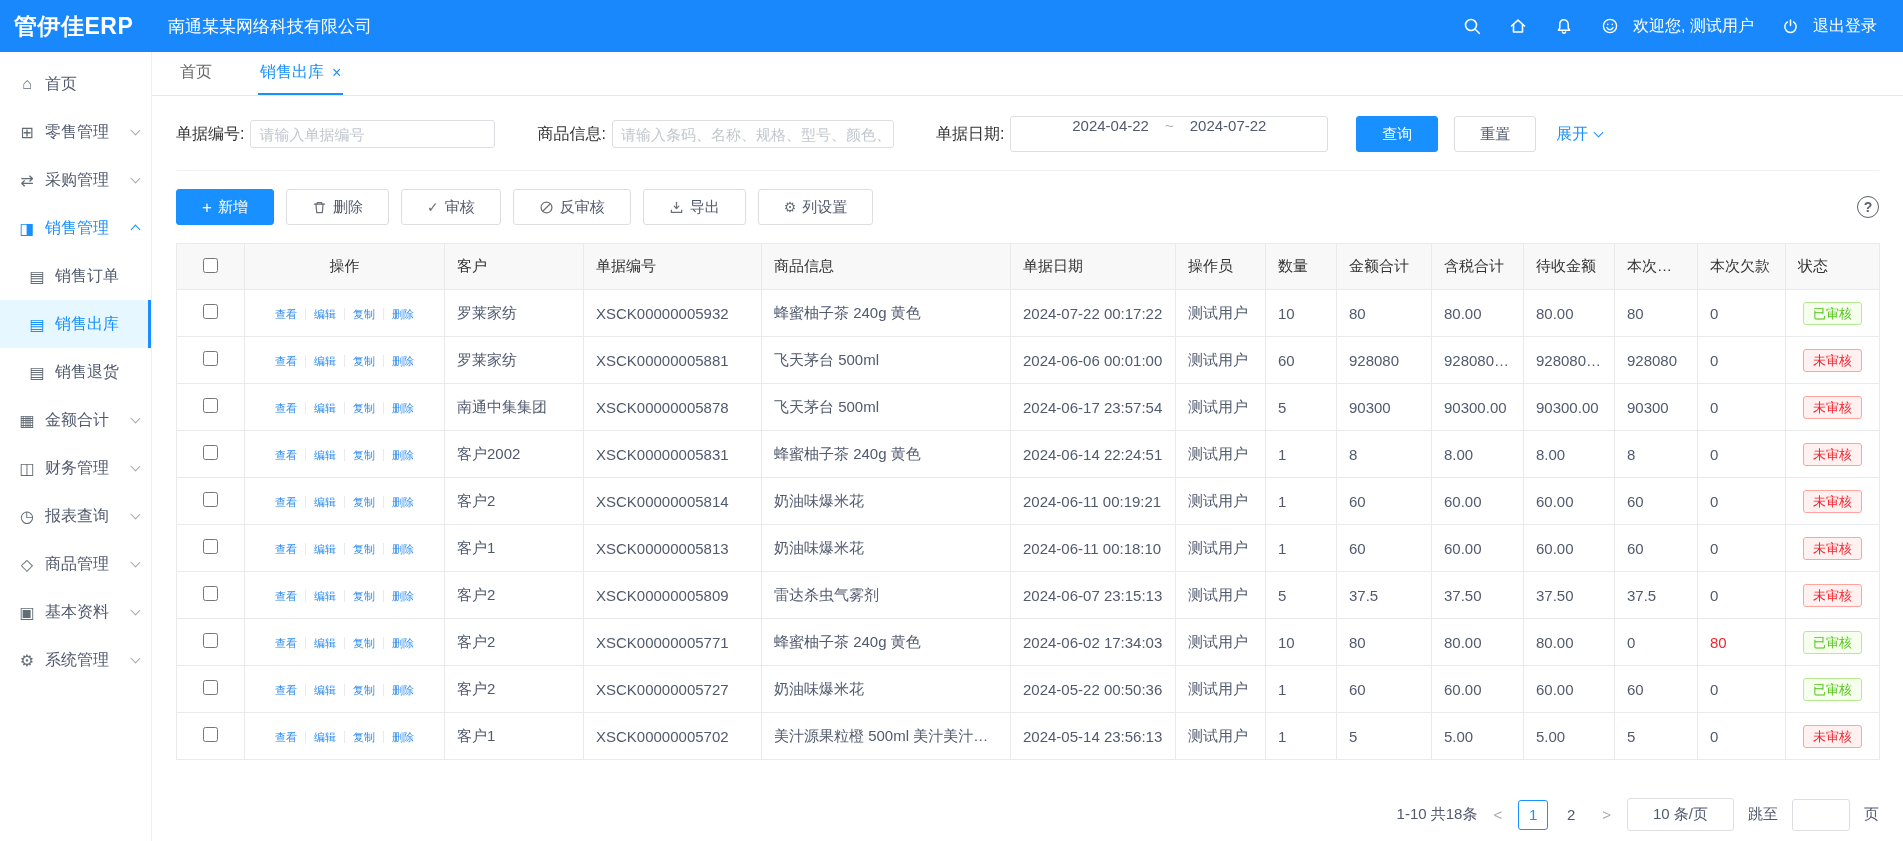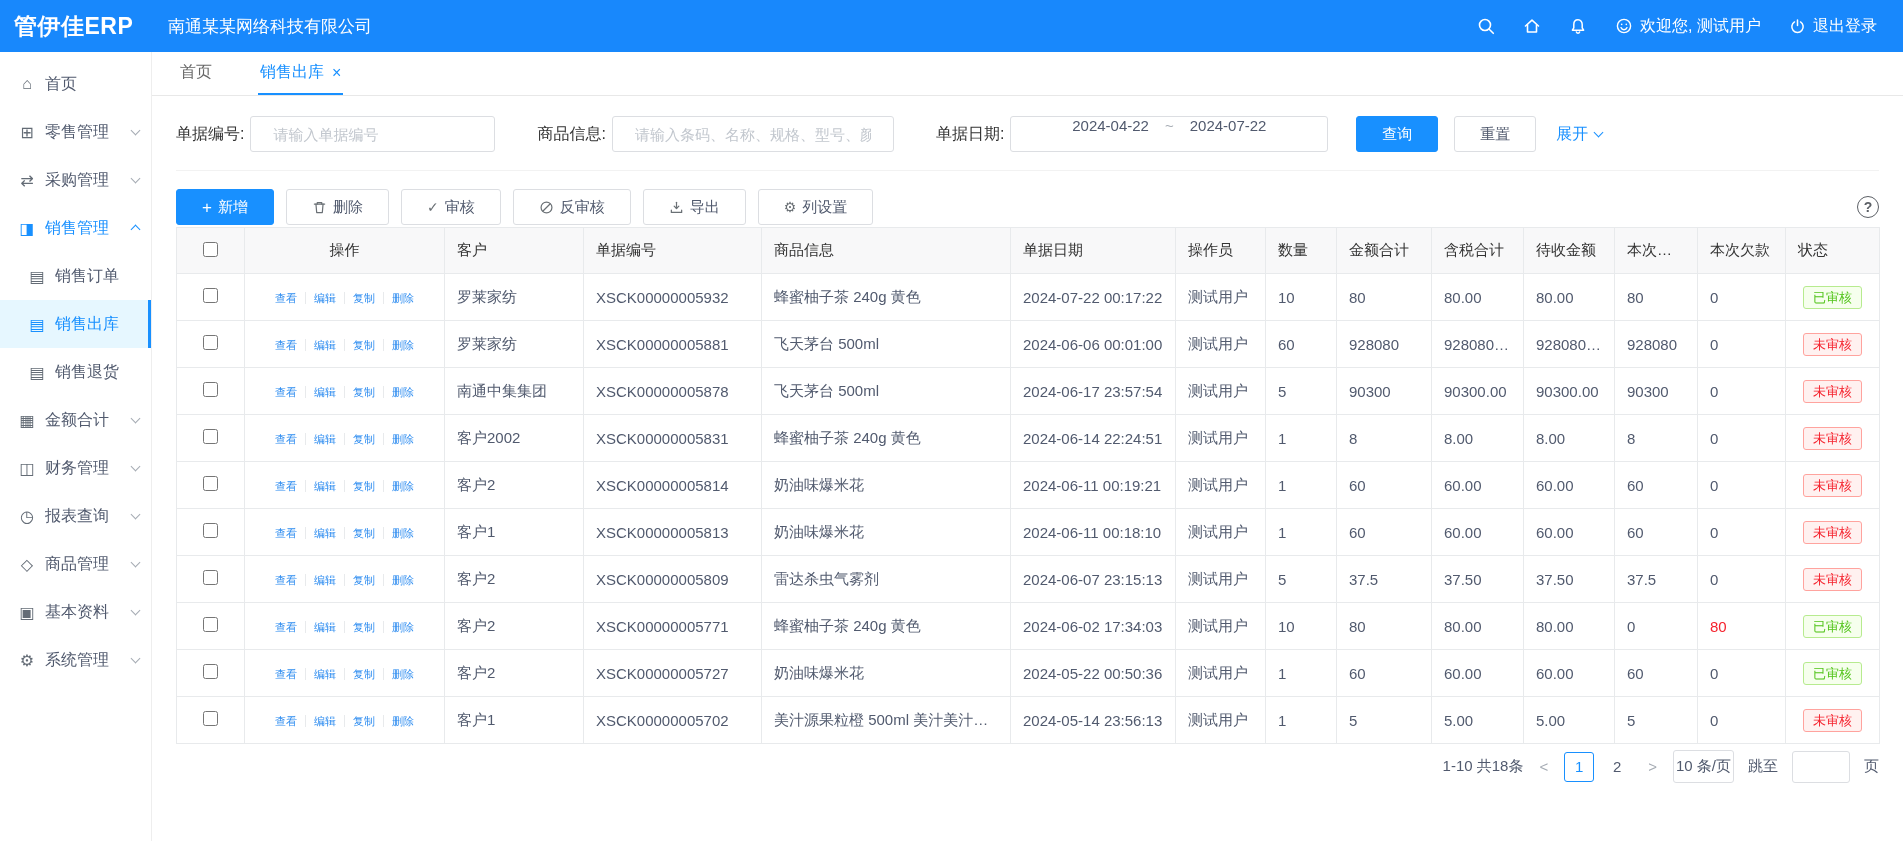--- a/index.html
+++ b/index.html
@@ -8,21 +8,21 @@
   a{text-decoration:none;cursor:pointer}
   button{font-family:inherit;cursor:pointer}
   input{font-family:inherit;outline:none}
 
   
   .topbar{height:52px;background:#1888fc;display:flex;align-items:center;color:#fff}
   .logo{width:152px;flex:0 0 152px;font-size:23px;font-weight:bold;padding-left:14px;letter-spacing:.5px}
   .company{font-size:17px;margin-left:16px}
   .topbar-right{margin-left:auto;display:flex;align-items:center;gap:28px;padding-right:26px;font-size:16px}
   .hicon{display:inline-flex;align-items:center;cursor:pointer}
-  .hgroup{display:inline-flex;align-items:center;gap:7px;cursor:pointer}
+  .hgroup{display:inline-flex;align-items:center;gap:14px;cursor:pointer}
 
   
   .layout{display:flex;height:789px}
   .sidebar{width:152px;flex:0 0 152px;border-right:1px solid #eeeeee;padding-top:8px;background:#fff}
   .menu-item{height:48px;display:flex;align-items:center;padding:0 12px 0 16px;font-size:16px;color:#515a6e;cursor:pointer;position:relative;white-space:nowrap}
   .menu-item .mi-icon{width:22px;margin-right:7px;font-size:16px;color:#646c76;flex:0 0 22px;text-align:center}
   .menu-item .mi-label{flex:0 1 auto}
   .menu-item .chev{margin-left:auto}
   .menu-item.sub{padding-left:26px}
   .menu-item.active{background:#e6f7ff;color:#1890ff}
@@ -40,60 +40,60 @@
   .tab.active{color:#1890ff;border-bottom-color:#1890ff}
   .tab-close{margin-left:8px;font-size:16px;line-height:1}
 
   .content{padding:0 24px;flex:1;display:flex;flex-direction:column}
 
   
   .filters{display:flex;align-items:center;padding:20px 0 18px;border-bottom:1px solid #f2f2f2;font-size:16px}
   .fgroup{display:flex;align-items:center;gap:6px}
   .fgroup + .fgroup{margin-left:42px}
   .fgroup label{color:#333;white-space:nowrap}
-  .finput{height:36px;border:1px solid #dcdee2;border-radius:3px;padding:0 22px;font-size:15px;color:#515a6e}
+  .finput{height:28px;border:1px solid #dcdee2;border-radius:3px;padding:0 8px;font-size:15px;color:#515a6e}
   .finput::placeholder{color:#c2c7ce}
   .finput.doc-no{width:245px}
   .finput.product{width:282px}
   .daterange{width:318px;height:36px;border:1px solid #dcdee2;border-radius:3px;display:flex;align-items:flex-start;justify-content:center;gap:16px;font-size:15px;color:#515a6e;cursor:pointer}
   .daterange .sep{color:#a5abb3}
   .btn{height:36px;padding:0 25px;border:1px solid #dcdee2;border-radius:3px;background:#fff;color:#515a6e;font-size:15px;display:inline-flex;align-items:center;gap:6px;white-space:nowrap}
   .btn.primary{background:#1890ff;border-color:#1890ff;color:#fff}
   .btn .bicon{display:inline-flex;align-items:center;color:#6a7075;font-size:14px;line-height:1}
   .btn.primary .bicon{color:#fff;font-size:17px}
   .filters .btn.search{margin-left:28px}
   .filters .btn.reset{margin-left:16px}
   .expand{margin-left:20px;color:#1890ff;font-size:16px;display:inline-flex;align-items:center;gap:7px}
 
   
   .toolbar{display:flex;align-items:center;gap:12px;margin-top:18px}
   .help{margin-left:auto;width:22px;height:22px;border:1.5px solid #5c6066;border-radius:50%;color:#5c6066;font-size:14px;font-weight:bold;display:flex;align-items:center;justify-content:center;cursor:pointer}
 
   
-  table.grid{margin-top:2px;width:100%;border-collapse:collapse;table-layout:fixed;font-size:15px}
+  table.grid{margin-top:18px;width:100%;border-collapse:collapse;table-layout:fixed;font-size:15px}
   .grid th,.grid td{border:1px solid #e8eaec;padding:0 12px;white-space:nowrap;overflow:hidden;text-overflow:ellipsis;text-align:left}
   .grid th{background:#f8f8f9;height:46px;color:#333;font-weight:normal}
   .grid td{height:47px;color:#515a6e}
   .grid th.center,.grid td.center{text-align:center;padding:0 4px}
   .grid td.cell-actions{text-align:center;padding:0 6px}
   .alink{color:#2d8cf0;font-size:11px}
   .alink + .alink{margin-left:8px;padding-left:8px;border-left:1px solid #e8eaec}
   td.red{color:#f5222d}
   .badge{display:inline-block;font-size:13px;line-height:1;padding:4px 9px;border-radius:3px;border:1px solid transparent}
   .badge.ok{color:#52c41a;background:#f6ffed;border-color:#b7eb8f}
   .badge.no{color:#f5222d;background:#fff1f0;border-color:#ffa39e}
   input[type="checkbox"]{width:15px;height:15px;cursor:pointer;accent-color:#1890ff}
 
   
-  .pagination{margin-top:6px;display:flex;align-items:center;justify-content:flex-end;gap:14px;font-size:15px;color:#515a6e}
+  .pagination{margin-top:38px;display:flex;align-items:center;justify-content:flex-end;gap:14px;font-size:15px;color:#515a6e}
   .pg-arrow{color:#a5abb3;cursor:pointer;padding:0 2px;font-size:15px}
   .pg-num{display:inline-flex;align-items:center;justify-content:center;min-width:30px;height:30px;padding:0 8px;cursor:pointer;color:#515a6e;border-radius:3px}
   .pg-num.active{border:1px solid #1890ff;color:#1890ff;background:#fff}
   .pg-num + .pg-num{margin-left:8px}
-  .pagesize{border:1px solid #dcdee2;border-radius:3px;padding:6px 2px;cursor:pointer;font-size:15px}
+  .pagesize{border:1px solid #dcdee2;border-radius:3px;padding:6px 25px;cursor:pointer;font-size:15px}
   .jump{width:58px;height:32px;border:1px solid #dcdee2;border-radius:3px;padding:0 8px;font-size:15px}
 
   
   .chev{display:inline-block;width:7px;height:7px;border-right:1.6px solid #a5abb3;border-bottom:1.6px solid #a5abb3}
   .chev.down{transform:rotate(45deg);margin-top:-3px}
   .chev.up{transform:rotate(-135deg);margin-top:3px}
   .chev.blue{border-color:#1890ff}
 </style>
 </head>
 <body>

